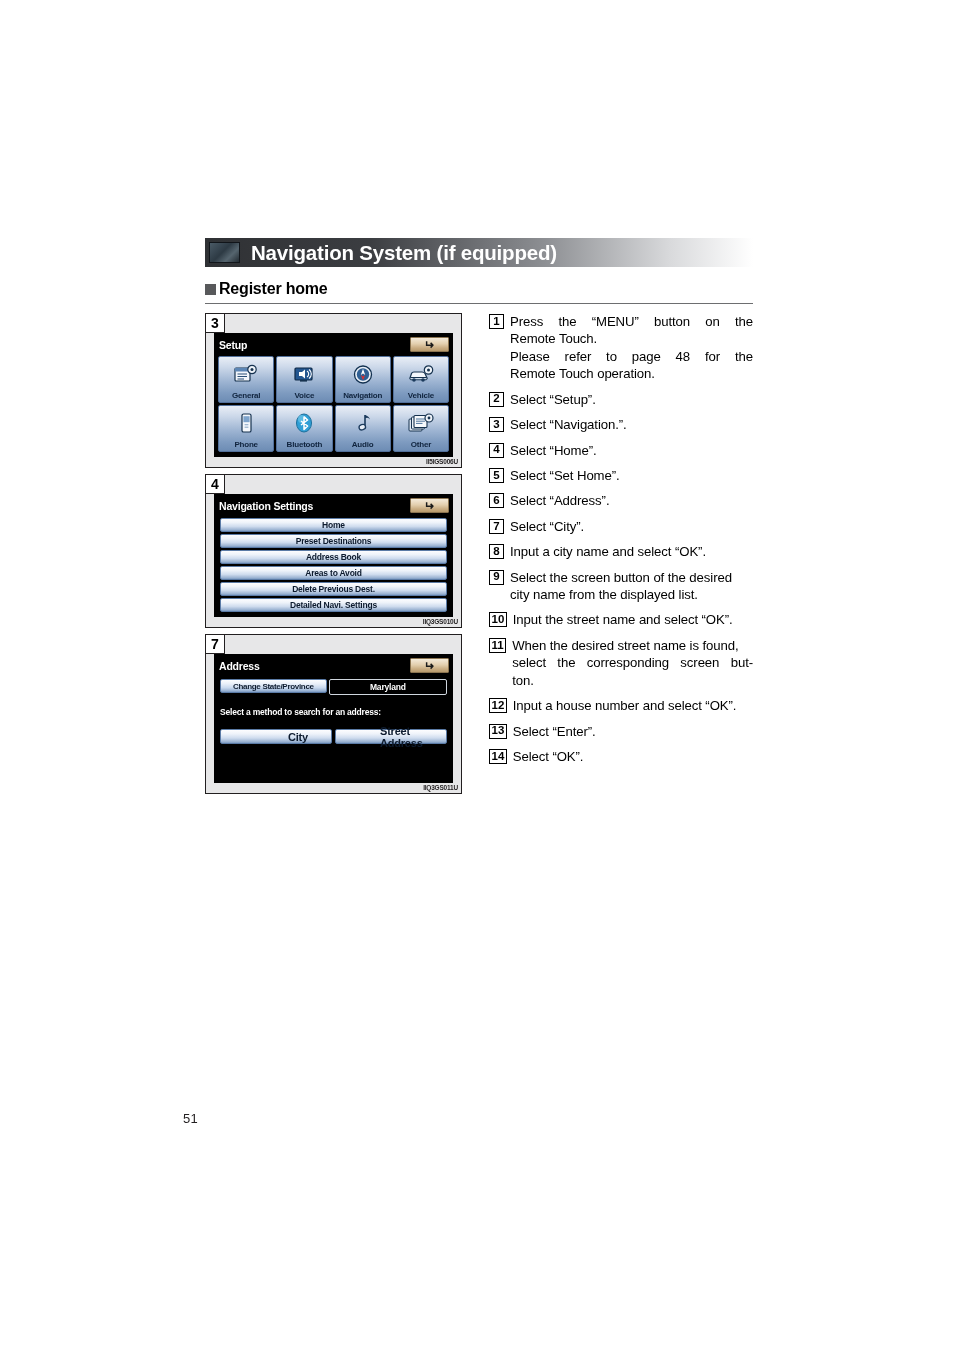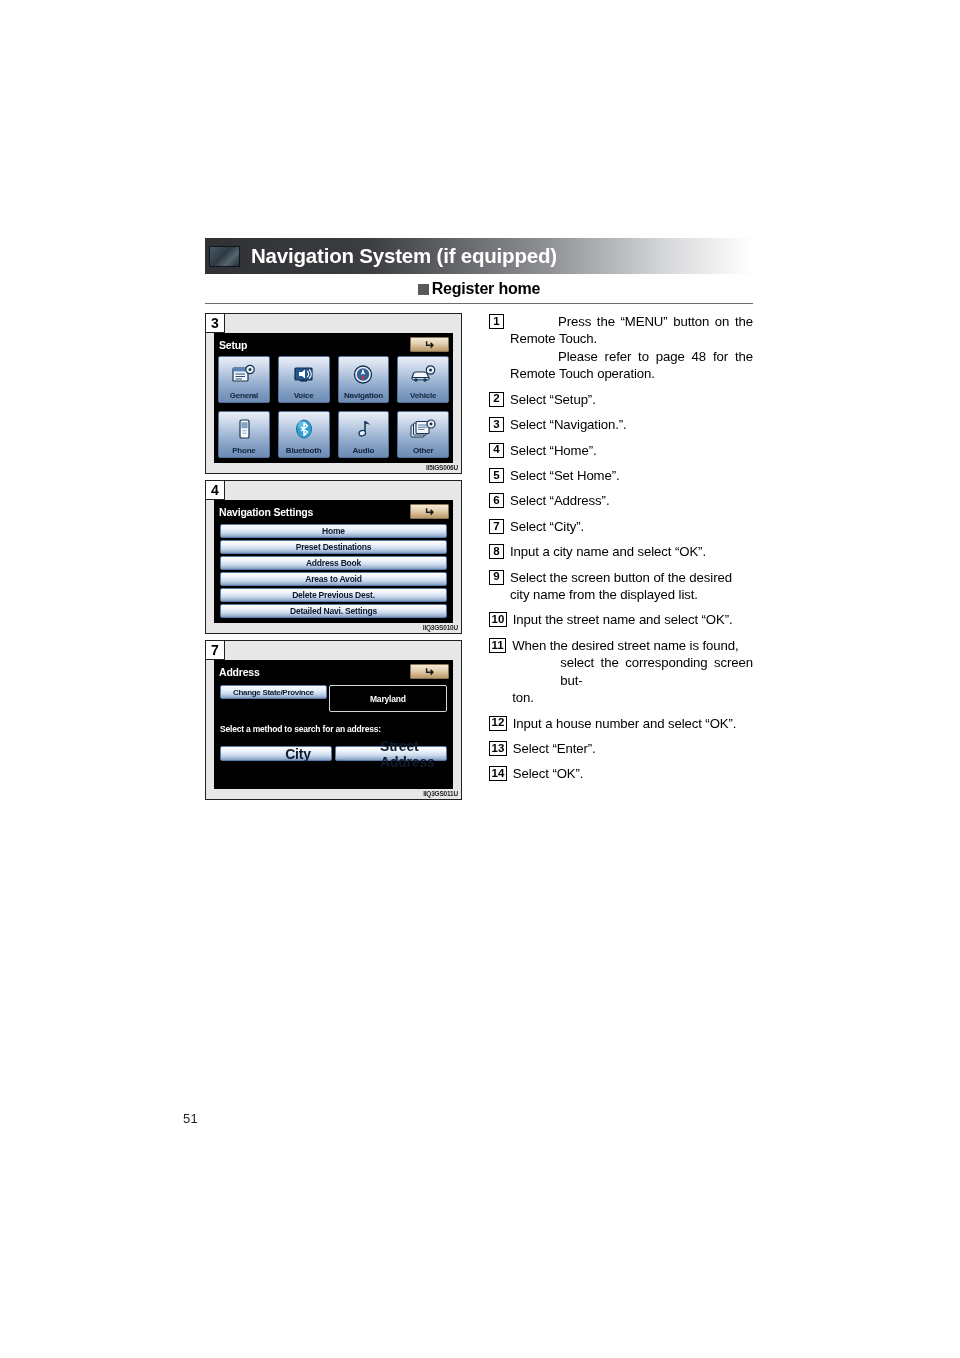--- a/index.html
+++ b/index.html
@@ -18,21 +18,21 @@
     background: #ffffff;
     overflow: hidden;
   }
 
   
   .title-bar {
     position: absolute;
     left: 205px;
     top: 238px;
     width: 548px;
-    height: 36px;
+    height: 29px;
     background: linear-gradient(to right, #2f3134 0%, #3b3d41 30%, #8d8f93 62%, #d9dadc 85%, #ffffff 100%);
     display: flex;
     align-items: center;
   }
   .title-swatch {
     width: 31px;
     height: 21px;
     margin-left: 4px;
     background: linear-gradient(135deg, #4a5a66 0%, #2d3a44 45%, #56656f 70%, #222b32 100%);
     border: 1px solid #11151a;
@@ -48,21 +48,20 @@
   }
 
   
   .section-head {
     position: absolute;
     left: 205px;
     top: 280px;
     width: 548px;
     display: flex;
     align-items: center;
-    justify-content: center;
   }
   .sec-square {
     width: 11px;
     height: 11px;
     background: #58595b;
     flex: 0 0 auto;
   }
   .sec-label {
     font-size: 16px;
     font-weight: bold;
@@ -164,21 +163,21 @@
     color: #1b1b1b;
     line-height: 1;
     font-weight: bold;
     transform: scaleX(-1);
   }
 
   
   .setup-grid {
     display: grid;
     grid-template-columns: repeat(4, 1fr);
-    gap: 8px;
+    gap: 2px;
     padding: 2px 4px 5px 4px;
     background: #000;
   }
   .setup-cell {
     background: linear-gradient(to bottom, #e9eef6 0%, #cdd9ea 22%, #9db4d2 55%, #7e9bc0 80%, #6d8cb4 100%);
     border: 1px solid #4c6party;
     border: 1px solid #52709b;
     border-radius: 2px;
     height: 47px;
     display: flex;
@@ -246,21 +245,21 @@
     display: flex;
     align-items: center;
     justify-content: center;
     font-size: 8px;
     color: #0d1b2e;
     font-weight: bold;
     letter-spacing: -0.3px;
   }
   .addr-btn-value {
     flex: 1 1 auto;
-    height: 27px;
+    height: 16px;
     background: #000000;
     border: 1px solid #cfd6de;
     border-radius: 2px;
     display: flex;
     align-items: center;
     justify-content: center;
     font-size: 8.5px;
     color: #ffffff;
     font-weight: bold;
     letter-spacing: -0.2px;
@@ -278,21 +277,21 @@
   }
   .addr-method {
     flex: 1 1 0;
     height: 15px;
     background: linear-gradient(to bottom, #fdfdfe 0%, #eef3fa 30%, #cfdcee 62%, #9fb6d4 88%, #7e9cc3 100%);
     border: 1px solid #5b7ba6;
     border-radius: 2px;
     display: flex;
     align-items: center;
     justify-content: center;
-    font-size: 14px;
+    font-size: 11px;
     color: #0d1b2e;
     font-weight: bold;
     letter-spacing: -0.2px;
     padding-left: 44px;
   }
 
   
   .steps {
     position: absolute;
     left: 489px;
@@ -324,21 +323,20 @@
     font-size: 13.2px;
     color: #000;
     line-height: 1.32;
     letter-spacing: -0.1px;
     flex: 1 1 auto;
   }
   .step-text p { margin: 0; }
   .step-text p.justify {
     text-align: justify;
     text-align-last: justify;
-    margin-left: 48px;
   }
 
   
   .page-num {
     position: absolute;
     left: 183px;
     top: 1111px;
     font-size: 13px;
     color: #231f20;
     letter-spacing: 0.3px;

